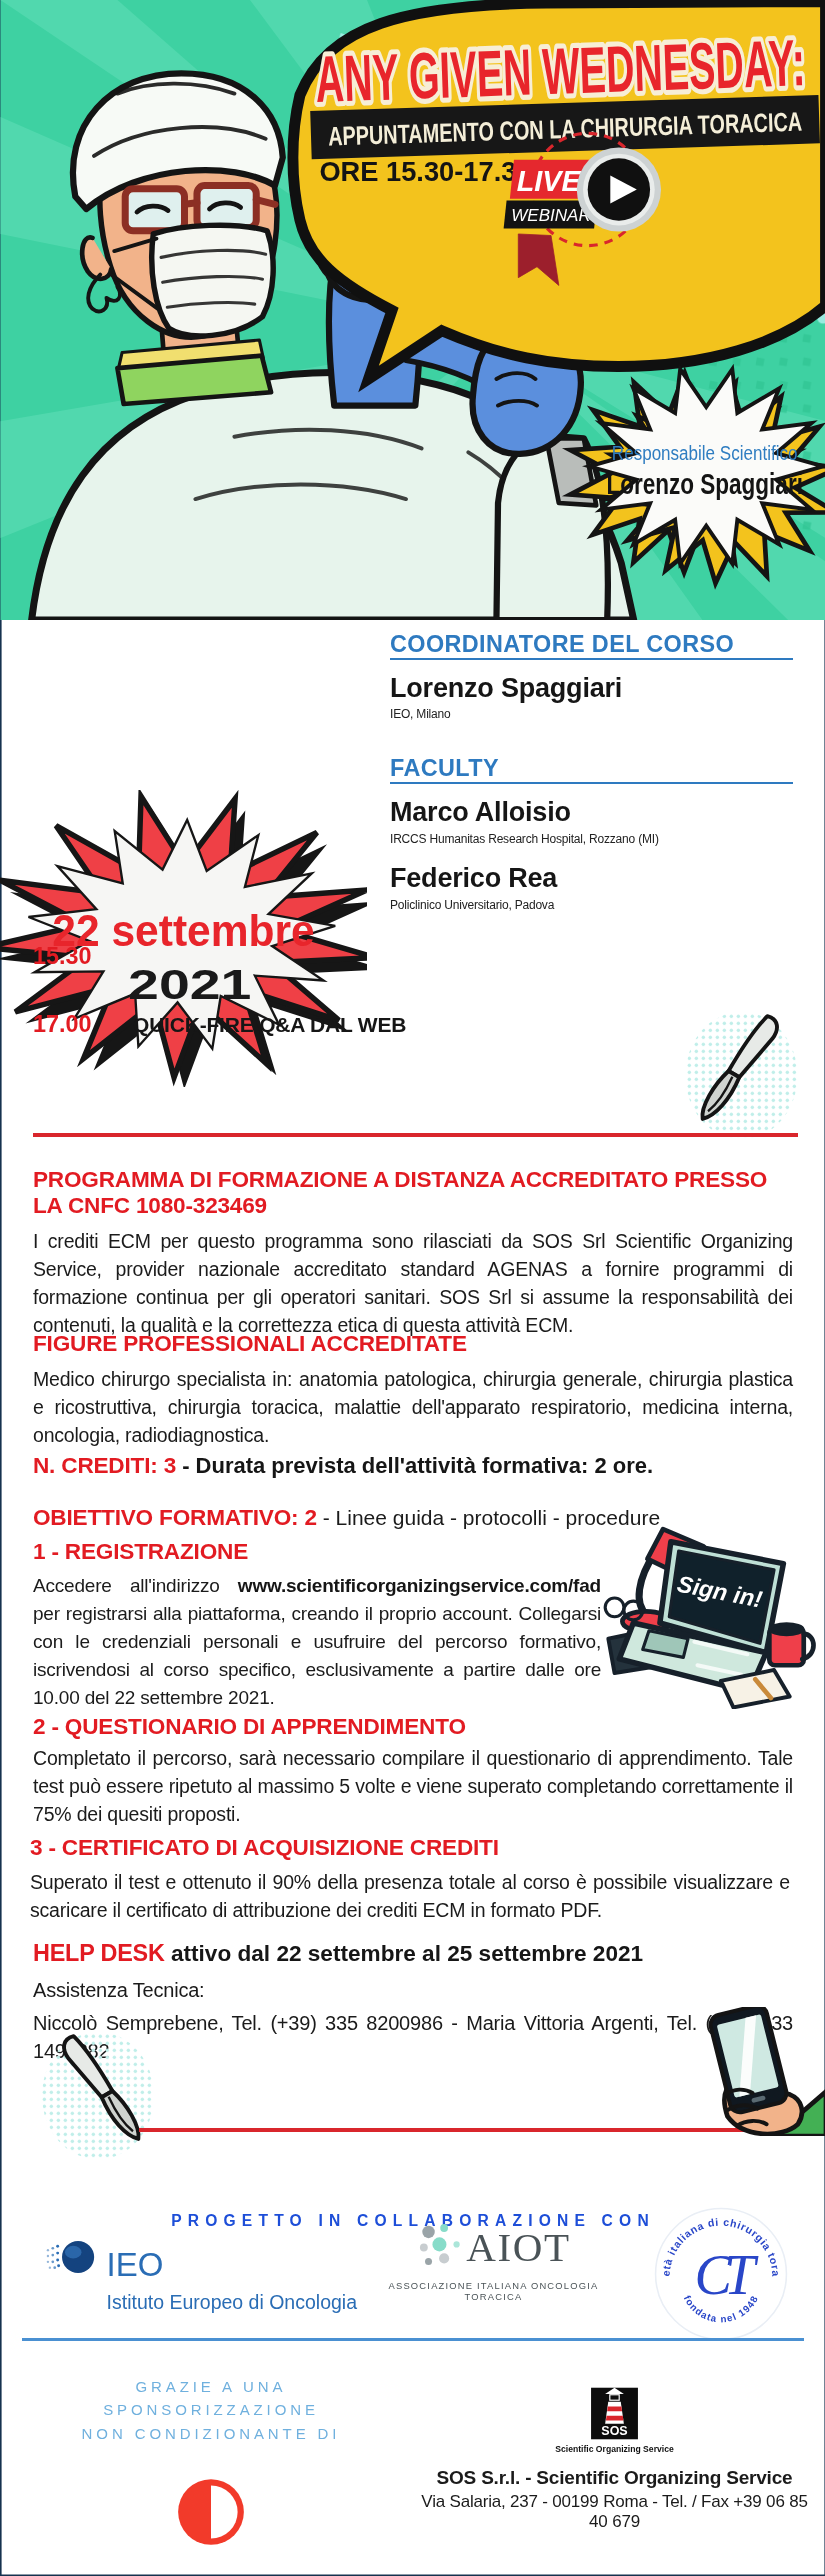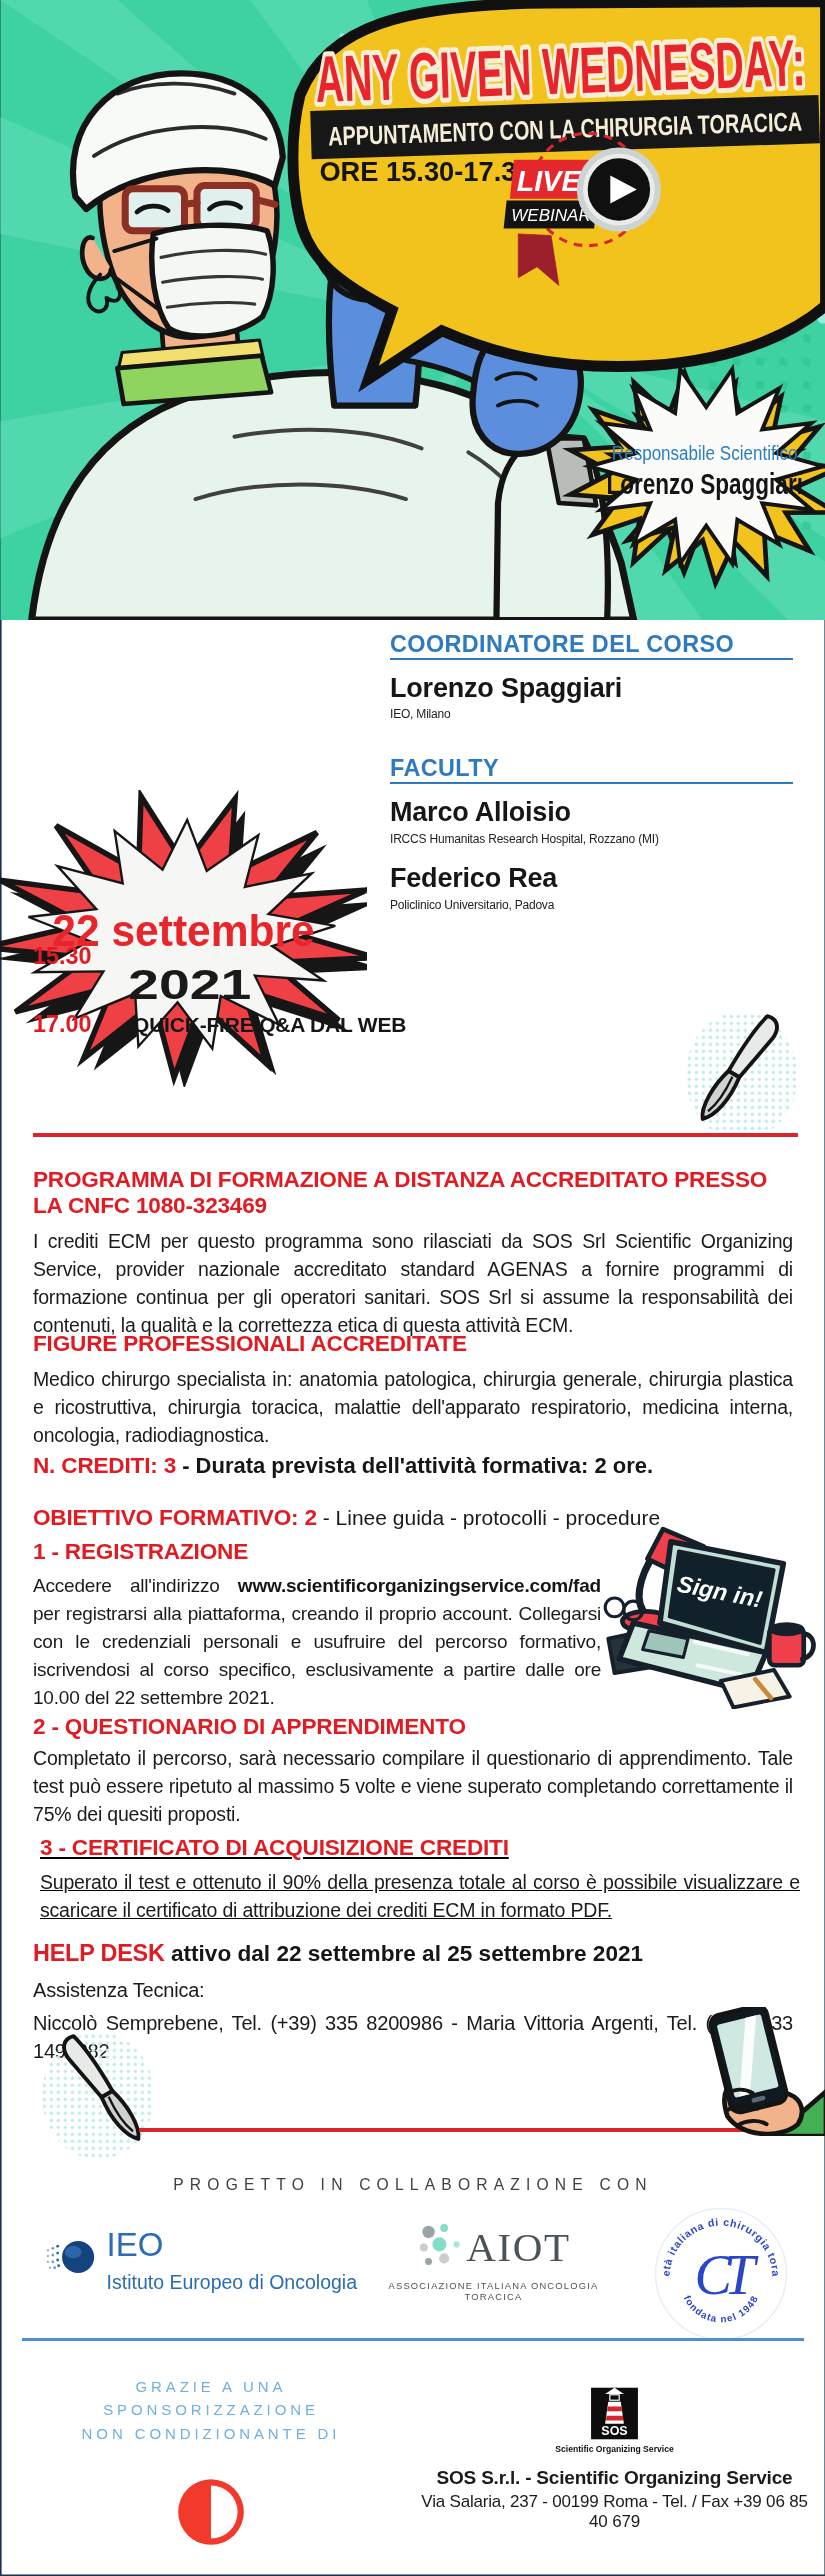--- a/index.html
+++ b/index.html
@@ -13,21 +13,21 @@
   .name{font-size:27px;font-weight:bold;color:#161616;letter-spacing:-0.2px;}
   .affil{font-size:12px;font-weight:500;color:#222;margin-top:3.9px;letter-spacing:-0.2px;}
   
   .ptime{font-size:23.4px;font-weight:bold;color:#e21b22;}
   .ptitle{font-size:21px;font-weight:bold;color:#161616;line-height:1.3;letter-spacing:-0.2px;}
   .pspeak{font-size:21px;font-style:italic;color:#1b1b1b;margin-top:7.8px;letter-spacing:-0.2px;}
   .rh{font-size:22.6px;font-weight:bold;color:#e21b22;letter-spacing:-0.2px;}
   .body{font-size:19.5px;line-height:28px;color:#1b1b1b;letter-spacing:-0.2px;text-align:justify;}
   .bb{font-weight:bold;color:#161616;}
   .redline{background:#d9262c;height:3.9px;}
-  .lightblue{color:#404040;font-weight:400;}
+  .lightblue{color:#1d4ed8;font-weight:700;margin-top:36px;}
   .foothead{font-size:15px;letter-spacing:3.9px;color:#6fb0de;text-align:center;line-height:23.4px;font-weight:500;}
   .corza-line1{font-size:39px;font-weight:800;color:#f23a2a;line-height:36px;letter-spacing:-0.8px;}
   .corza-line2{font-size:36px;font-weight:500;color:#f23a2a;line-height:37px;letter-spacing:-0.4px;}
   .soscap{font-size:8.6px;font-weight:bold;color:#111;text-align:center;}
   .sosline{font-size:17px;color:#1b1b1b;text-align:center;letter-spacing:-0.2px;}
   .ieotxt1{font-size:33px;color:#2a6db5;font-weight:500;line-height:31px;}
   .ieotxt2{font-size:19.5px;color:#2a6db5;font-weight:500;}
   .aiottxt{font-family:"Liberation Serif",serif;font-size:41px;color:#4a5357;letter-spacing:1.6px;line-height:37px;}
   .aiotcap{font-size:9.4px;color:#4a5357;letter-spacing:1.2px;font-weight:500;margin-top:6.2px;}
 </style>
@@ -230,21 +230,21 @@
       <polygon points="152,216 220,202 240,236 168,250" fill="#f7f2e6" stroke-width="5"></polygon>
       <path d="M 196,214 L 216,238" stroke="#c98a3a" stroke-width="6"></path>
     </g>
   </svg>
 
   <div class="abs" style="left:33px;top:1714px;width:760px;">
     <div class="rh">2 - QUESTIONARIO DI APPRENDIMENTO</div>
     <div class="body" style="margin-top:4px">Completato il percorso, sarà necessario compilare il questionario di apprendimento. Tale test può essere ripetuto al massimo 5 volte e viene superato completando correttamente il 75% dei quesiti proposti.</div>
   </div>
 
-  <div class="abs" style="left:40px;top:1835px;width:760px;text-decoration:underline;">
+  <div class="abs" style="left:30px;top:1835px;width:760px;">
     <div class="rh">3 - CERTIFICATO DI ACQUISIZIONE CREDITI</div>
     <div class="body" style="margin-top:7px">Superato il test e ottenuto il 90% della presenza totale al corso è possibile visualizzare e scaricare il certificato di attribuzione dei crediti ECM in formato PDF.</div>
   </div>
 
   <div class="abs" style="left:33px;top:1940px;width:760px;">
     <div style="font-size:23.4px;">
       <span class="rh" style="font-size:23.4px">HELP DESK</span><span class="bb" style="font-size:22.6px"> attivo dal 22 settembre al 25 settembre 2021</span>
     </div>
     <div class="body" style="margin-top:9.4px;font-size:20px">Assistenza Tecnica:</div>
     <div class="body" style="margin-top:4.7px;font-size:20px">Niccolò Semprebene, Tel. (+39) 335 8200986 - Maria Vittoria Argenti, Tel. (+39) 333 1499382</div>
@@ -290,21 +290,21 @@
           <circle cx="6" cy="46" r="2.4" opacity=".5"></circle>
             <circle cx="16" cy="46" r="2.8" opacity=".7"></circle>
             <circle cx="26" cy="42" r="3"></circle>
           <circle cx="10" cy="58" r="2.4" opacity=".5"></circle>
             <circle cx="20" cy="58" r="2.8" opacity=".7"></circle>
             <circle cx="28" cy="54" r="3"></circle>
         </g>
         <circle cx="68" cy="36" r="33" fill="#14437f"></circle>
         <ellipse cx="58" cy="26" rx="17" ry="13" fill="#2e6cb0" opacity=".85"></ellipse>
       </svg>
-      <div style="margin-left:11px;">
+      <div style="margin-left:11px;margin-top:20px;">
         <div class="ieotxt1">IEO</div>
         <div class="ieotxt2" style="margin-top:11px;white-space:nowrap">Istituto Europeo di Oncologia</div>
       </div>
     </div>
   </div>
 
   <div class="abs" style="left:384px;top:2221px;width:219px;text-align:center;">
     <div style="display:flex;align-items:center;justify-content:center;">
       <svg width="50" height="53" viewBox="0 0 64 68">
         <circle cx="16" cy="14" r="8" fill="#9aa4a8"></circle>

